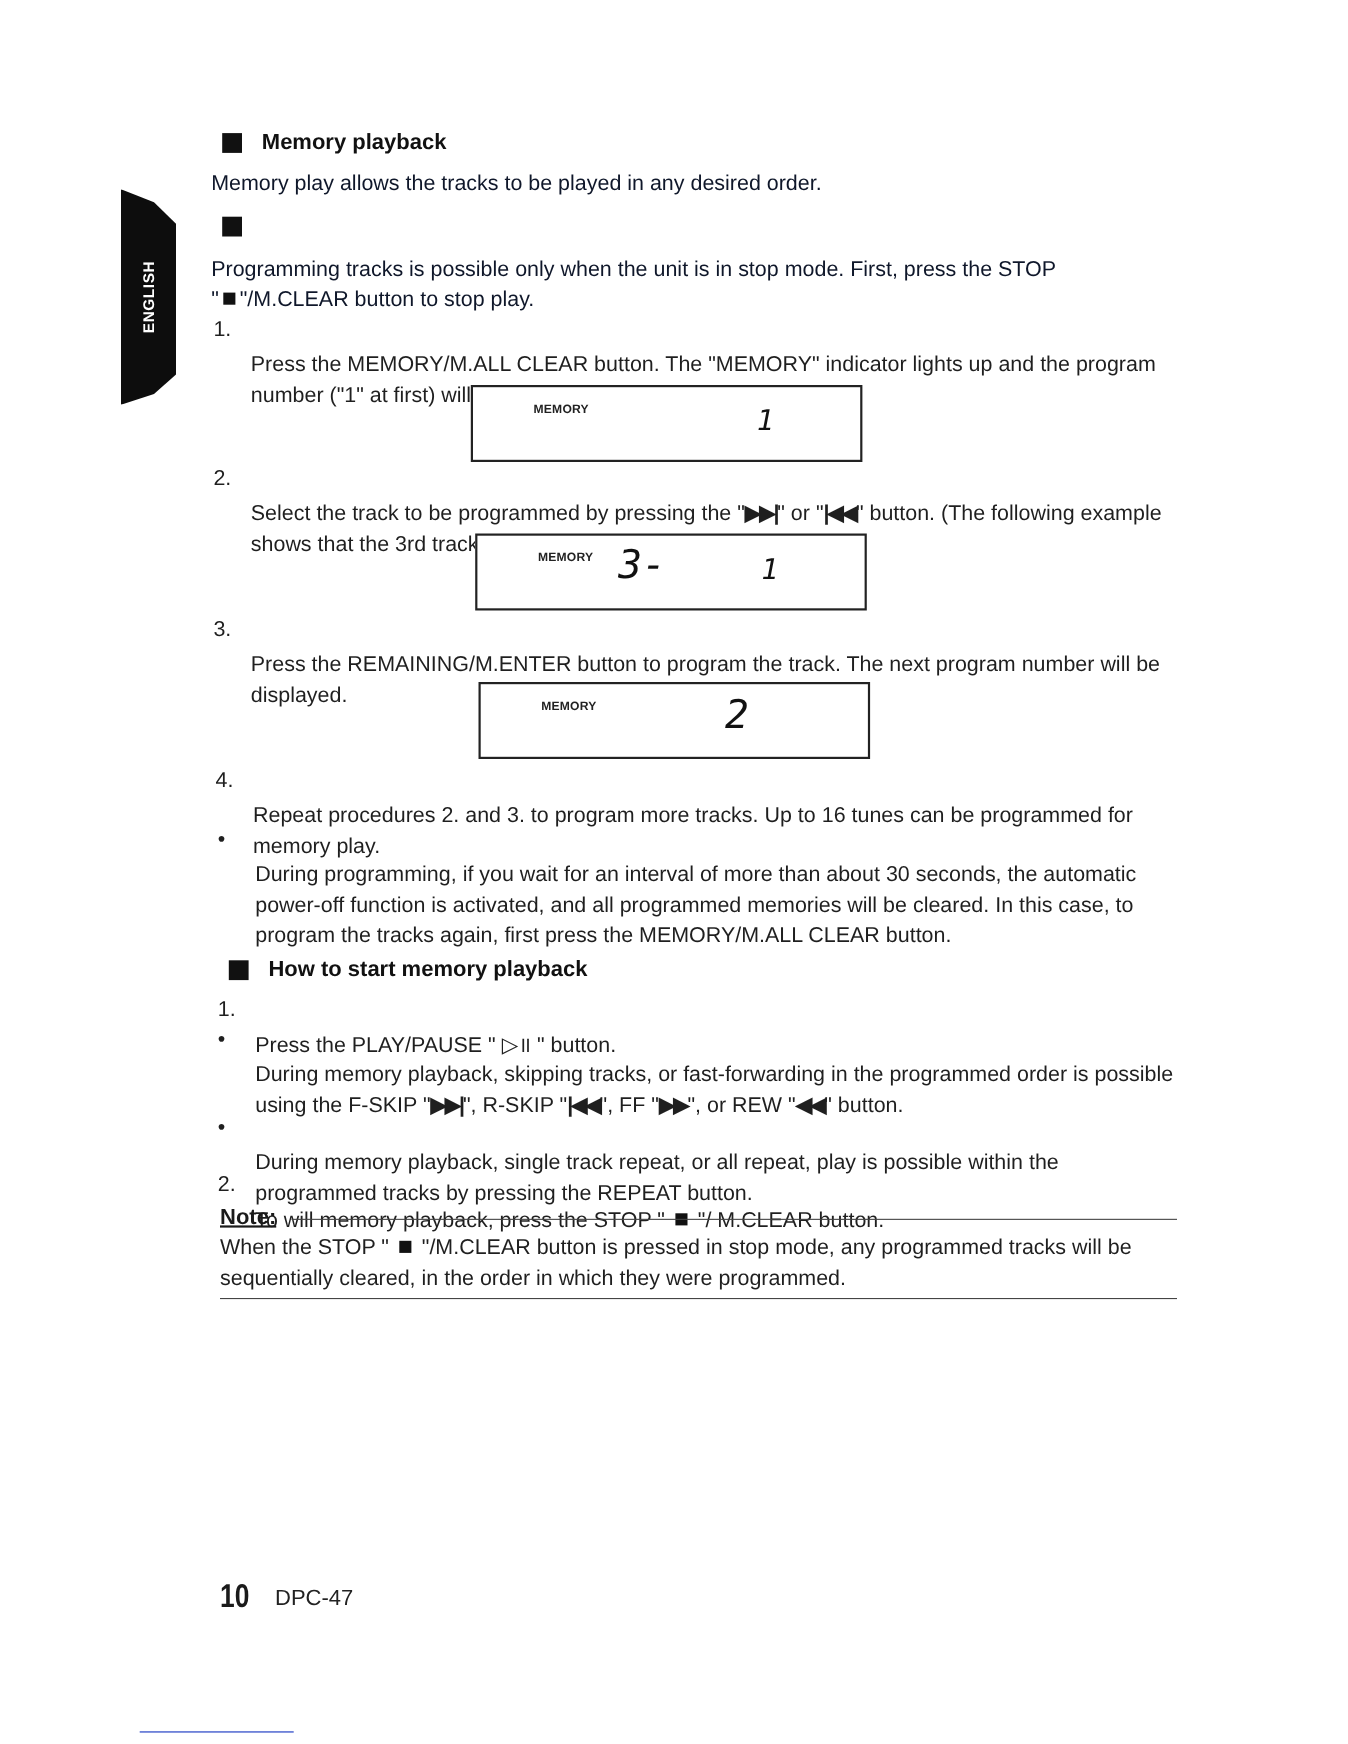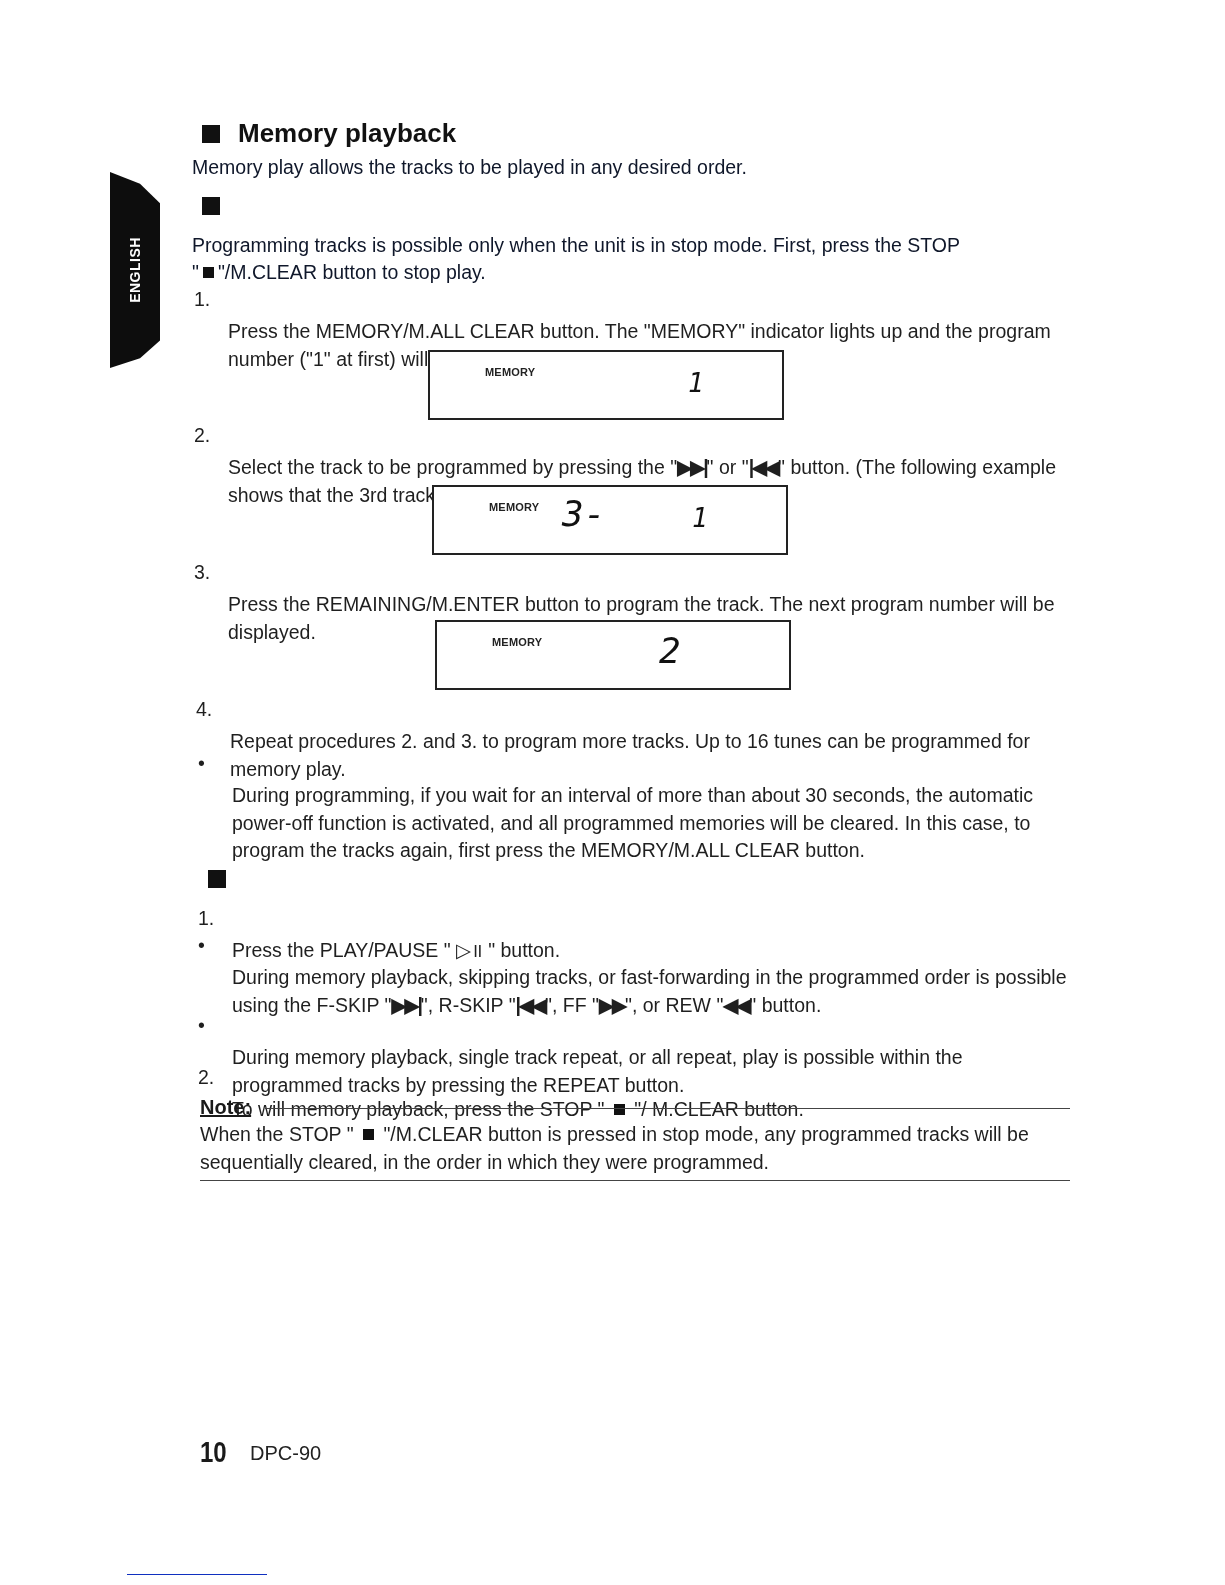--- a/index.html
+++ b/index.html
@@ -11,21 +11,21 @@
     position: absolute; left: 110px; top: 172px; width: 50px; height: 196px;
     background: #0d0d0d;
     clip-path: polygon(0 0, 60% 6%, 100% 16%, 100% 86%, 60% 95%, 0 100%);
   }
   .tab span {
     position: absolute; left: 50%; top: 50%;
     transform: translate(-50%, -50%) rotate(-90deg);
     color: #ffffff; font-weight: bold; font-size: 14px; letter-spacing: 0.5px;
   }
   h2 {
-    margin: 0; font-size: 26px; font-weight: bold; color: #111;
+    margin: 0; font-size: 20px; font-weight: bold; color: #111;
     display: flex; align-items: center; position: absolute; white-space: nowrap;
   }
   .sq {
     display: inline-block; width: 18px; height: 18px; background: #111;
     margin-right: 18px; margin-left: 10px;
   }
   .para { position: absolute; font-size: 19.5px; line-height: 27px; color: #0f172a; white-space: nowrap; }
   .item { position: absolute; font-size: 19.5px; line-height: 27.5px; color: #1f1f1f; width: 870px; }
   .item .num { position: absolute; left: 0; top: 0; }
   .item .txt { margin-left: 34px; display: block; margin-top: 32px; }
@@ -100,20 +100,21 @@
   <span class="num">4.</span>
   <span class="txt">Repeat procedures 2. and 3. to program more tracks. Up to 16 tunes can be programmed for memory play.</span>
 </div>
 <div class="item" style="left:198px; top:750px;">
   <span class="num">•</span>
   <span class="txt">During programming, if you wait for an interval of more than about 30 seconds, the automatic power-off function is activated, and all programmed memories will be cleared. In this case, to program the tracks again, first press the MEMORY/M.ALL CLEAR button.</span>
 </div>
 
 <h2 style="left:198px; top:870px;">
   <span class="sq"></span>
+  <span>How to start memory playback</span>
 </h2>
 
 <div class="item" style="left:198px; top:905px;">
   <span class="num">1.</span>
   <span class="txt"><span>Press the PLAY/PAUSE " </span><span>▷॥</span><span> " button.</span></span>
 </div>
 <div class="item" style="left:198px; top:932px;">
   <span class="num">•</span>
   <span class="txt"><span>During memory playback, skipping tracks, or fast-forwarding in the programmed order is possible using the F-SKIP "</span><span class="sym">▶▶|</span><span>", R-SKIP "</span><span class="sym">|◀◀</span><span>", FF "</span><span class="sym">▶▶</span><span>", or REW "</span><span class="sym">◀◀</span><span>" button.</span></span>
 </div>
@@ -127,14 +128,14 @@
 </div>
 
 <div class="note-h" style="left:200px; top:1096px;">Note:</div>
 <div class="rule" style="left:265px; top:1108px; width:805px;"></div>
 <div class="item" style="left:200px; top:1121px; width:870px;">
   <span>When the STOP " </span><span class="stopsq"></span><span> "/M.CLEAR button is pressed in stop mode, any programmed tracks will be sequentially cleared, in the order in which they were programmed.</span>
 </div>
 <div class="rule" style="left:200px; top:1180px; width:870px;"></div>
 
 <div class="footer-num">10</div>
-<div class="footer-model">DPC-90</div>
+<div class="footer-model">DPC-47</div>
 <div class="bluebar"></div>
 
 </body></html>

